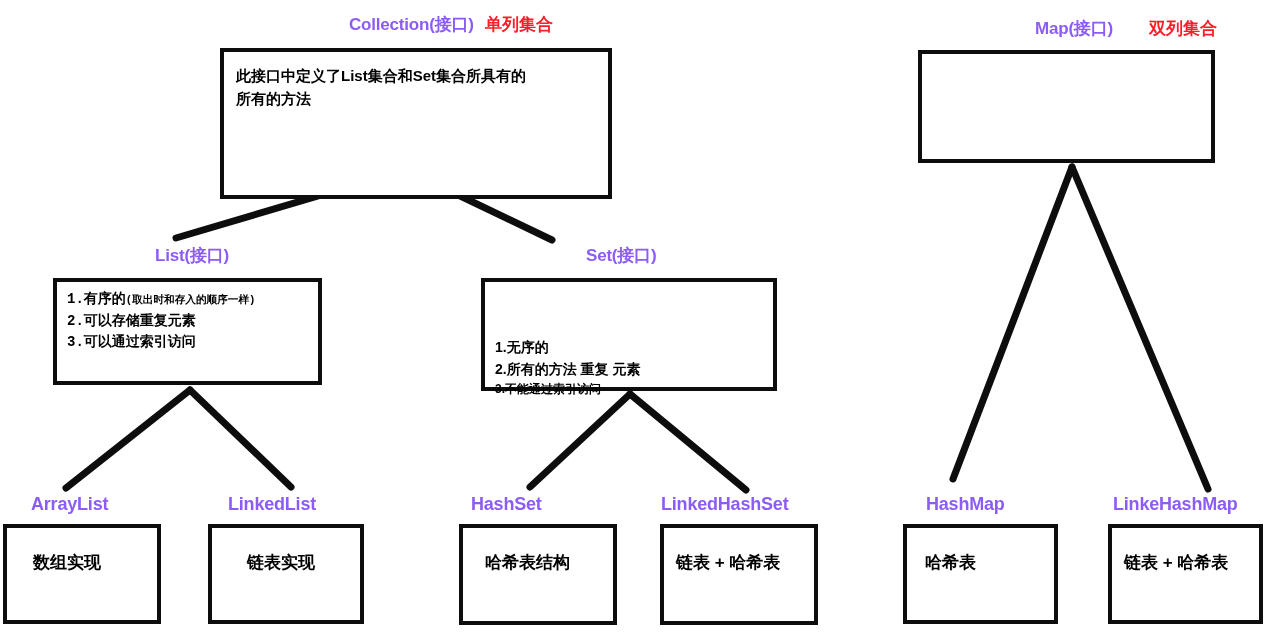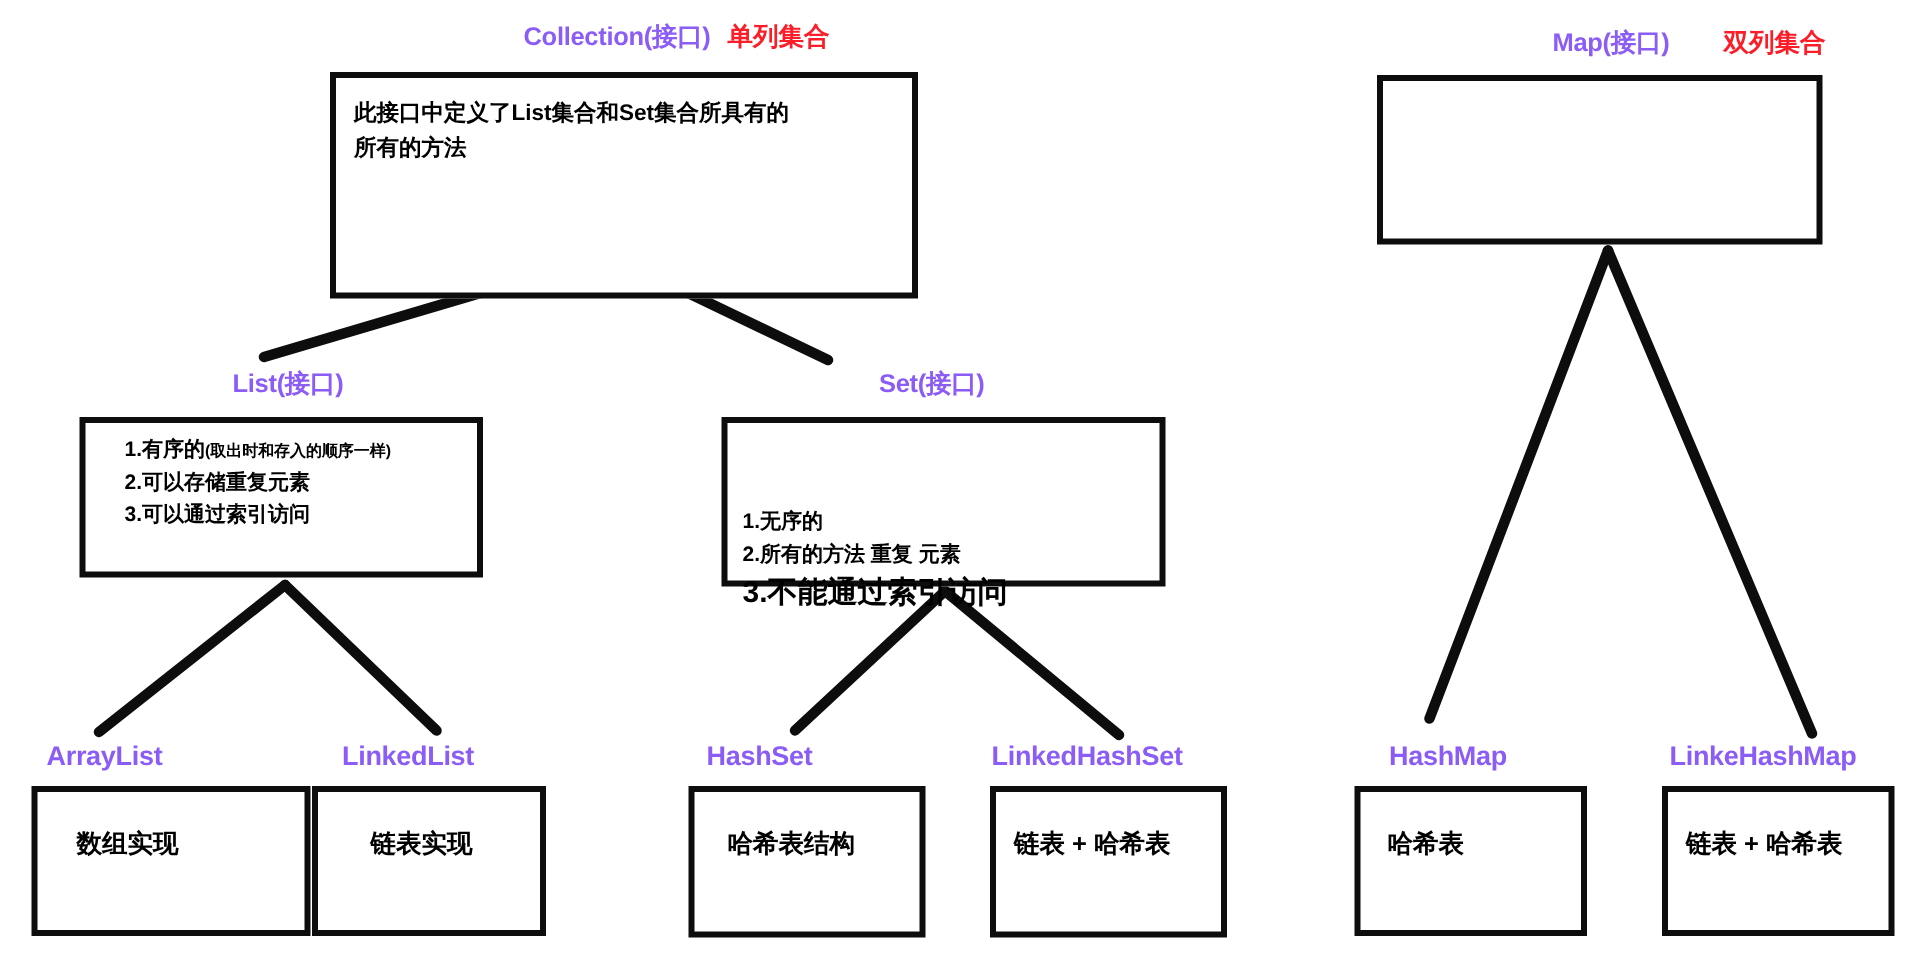--- a/index.html
+++ b/index.html
@@ -104,21 +104,21 @@
   <div class="box" style="left:220px; top:48px; width:392px; height:151px;">
     <div class="box-body" style="padding-top:12px;">
       <div class="line-item" style="font-size:15px;">此接口中定义了List集合和Set集合所具有的</div>
       <div class="line-item" style="font-size:15px;">所有的方法</div>
     </div>
   </div>
 
   <div class="node-title" style="left:155px; top:247px; font-size:17px;">List(接口)</div>
 
   <div class="box" style="left:53px; top:278px; width:269px; height:107px;">
-    <div class="box-body" style="padding-top:7px; padding-left:26px;">
+    <div class="box-body" style="padding-top:7px; padding-left:10px;font-family:Liberation Mono, monospace;">
       <div class="line-item" style="font-size:14px;">
         <span>1.</span><span>有序的</span><span class="small">(取出时和存入的顺序一样)</span>
       </div>
       <div class="line-item" style="font-size:14px;">
         <span>2.</span><span>可以存储重复元素</span>
       </div>
       <div class="line-item" style="font-size:14px;">
         <span>3.</span><span>可以通过索引访问</span>
       </div>
     </div>
@@ -127,35 +127,35 @@
   <div class="node-title" style="left:586px; top:247px; font-size:17px;">Set(接口)</div>
 
   <div class="box" style="left:481px; top:278px; width:296px; height:113px;">
     <div class="box-body" style="padding-top:11px; padding-left:10px;margin-top:44px;">
       <div class="line-item" style="font-size:14px;">
         <span>1.</span><span>无序的</span>
       </div>
       <div class="line-item" style="font-size:14px;">
         <span>2.</span><span>所有的方法 重复 元素</span>
       </div>
-      <div class="line-item" style="font-size:20px;">
+      <div class="line-item" style="font-size:12px;">
         <span>3.</span><span>不能通过索引访问</span>
       </div>
     </div>
   </div>
 
   <div class="node-title" style="left:1035px; top:20px; font-size:17px;">Map(接口)</div>
   <div class="tag-red" style="left:1149px; top:20px; font-size:17px;">双列集合</div>
 
   <div class="box" style="left:918px; top:50px; width:297px; height:113px;">
     <div class="box-body"></div>
   </div>
 
   <div class="node-title" style="left:31px; top:495px; font-size:18px;">ArrayList</div>
-  <div class="box" style="left:21px; top:524px; width:186px; height:100px;padding-left:32px;">
+  <div class="box" style="left:3px; top:524px; width:158px; height:100px;padding-left:32px;">
     <div class="leaf-text" style="left:26px; top:23px; font-size:17px;">数组实现</div>
   </div>
 
   <div class="node-title" style="left:228px; top:495px; font-size:18px;">LinkedList</div>
   <div class="box" style="left:208px; top:524px; width:156px; height:100px;">
     <div class="leaf-text" style="left:35px; top:23px; font-size:17px;">链表实现</div>
   </div>
 
   <div class="node-title" style="left:471px; top:495px; font-size:18px;">HashSet</div>
   <div class="box" style="left:459px; top:524px; width:158px; height:101px;">

